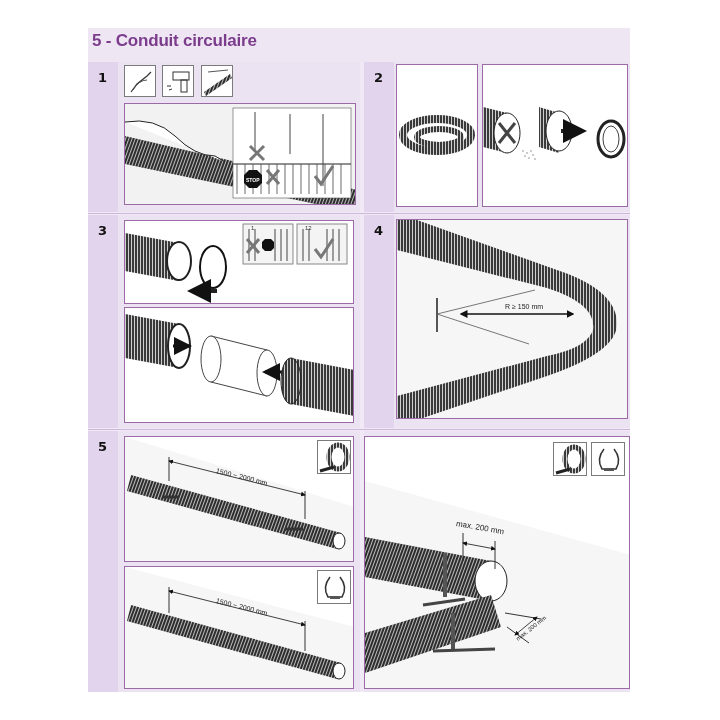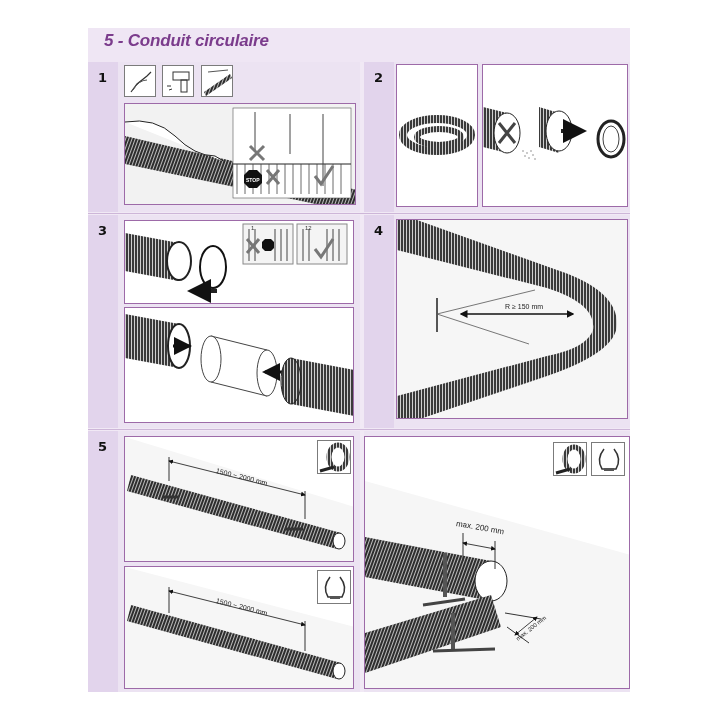--- a/index.html
+++ b/index.html
@@ -1,18 +1,18 @@
 <!DOCTYPE html>
 <html><head>
 <meta charset="utf-8">
 <style>
   html, body { margin:0; padding:0; background:#ffffff; }
   body { width:720px; height:720px; position:relative; overflow:hidden; font-family:"Liberation Sans", sans-serif; }
   .page { position:absolute; left:88px; top:28px; width:542px; height:664px; background:#f1e9f5; }
-  .title { position:absolute; left:16px; top:3px; font-size:17px; font-weight:bold; color:#7b3c8c; letter-spacing:-0.2px;font-style:italic; }
+  .title { position:absolute; left:4px; top:3px; font-size:17px; font-weight:bold; color:#7b3c8c; letter-spacing:-0.2px; }
   .title-band { position:absolute; left:0; top:0; width:542px; height:34px; background:#efe6f4; }
   .sec { position:absolute; background:#ece3f2; }
   .sep { position:absolute; height:1px; background:#cdb6d8; }
   .numcol { position:absolute; width:30px; background:#e2d4ec; }
   .num { position:absolute; left:10px; top:8px; font-size:13px; font-weight:900; color:#111; font-family:"DejaVu Sans", sans-serif; }
   .panel { position:absolute; background:#f6f6f6; border:1px solid #9d6aa8; box-sizing:border-box; overflow:hidden; }
   .panel.white { background:#ffffff; }
   .icon-box { position:absolute; background:#fff; border:1px solid #7b7b7b; box-sizing:border-box; overflow:hidden; }
   .label { position:absolute; font-size:7px; color:#222; white-space:nowrap; }
   svg { display:block; }

